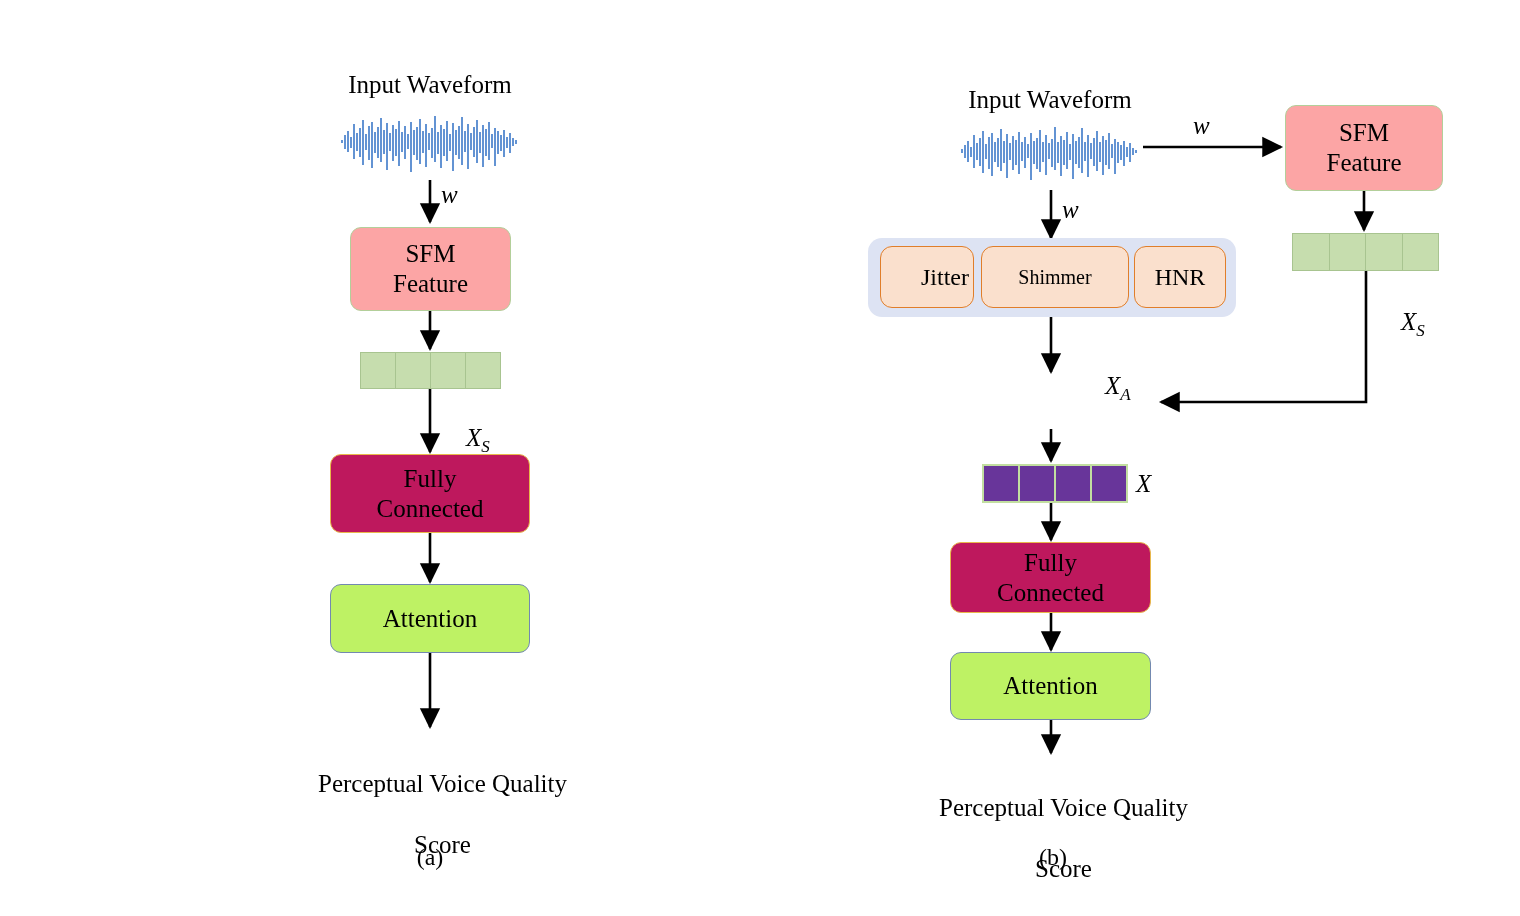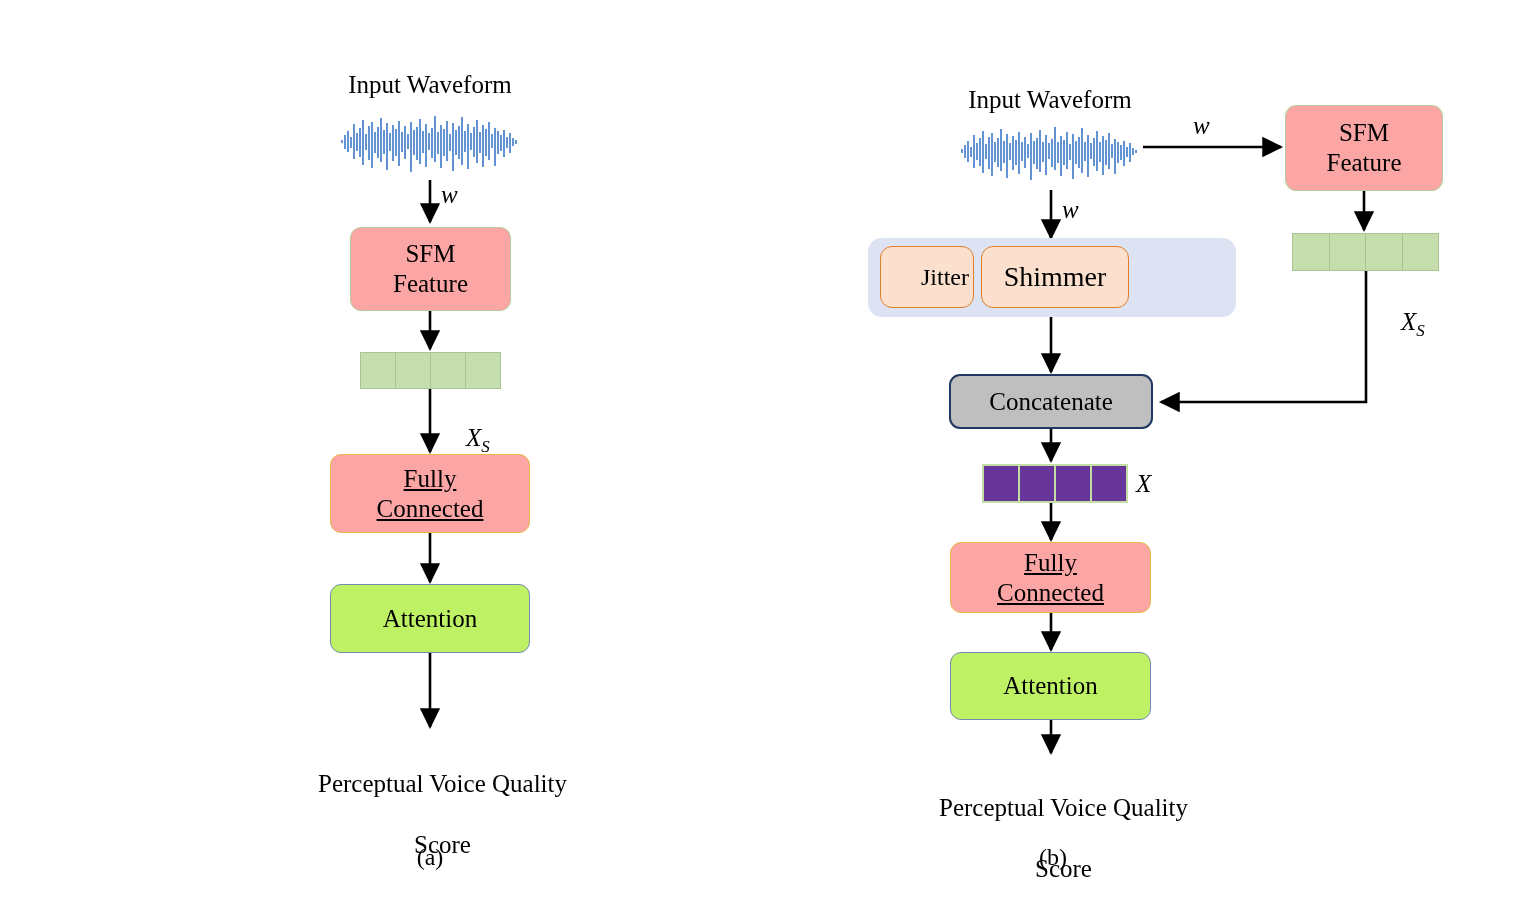--- a/index.html
+++ b/index.html
@@ -59,21 +59,21 @@
     display: flex;
     align-items: center;
     justify-content: center;
     text-align: center;
     border-radius: 11px;
     font-size: 25px;
     line-height: 1.2;
     font-family: "Liberation Serif", "DejaVu Serif", serif;
   }
   .box-green  { background: #fca5a5; border: 1.6px solid #b3cf9a; }
-  .box-yellow { background: #fca5a5; border: 1.6px solid #e8b84b; text-decoration: underline; }
+  .box-yellow { background: #be185d; border: 1.6px solid #e8b84b; }
   .box-slate  { background: #bef264; border: 1.6px solid #7389b0; }
   .box-gray   { background: #bfbfbf; border: 2.2px solid #1f3864; }
   .box-peach  { background: #fae0cd; border: 1.6px solid #e07e2a; border-radius: 12px; }
   .panel-lav  { background: #dde3f3; border-radius: 14px; }
 
   
   .vec {
     position: absolute;
     display: flex;
     box-sizing: border-box;
@@ -308,22 +308,25 @@
 
   <div class="math" style="left:1193px; top:112px;">w</div>
 
   <div class="math" style="left:1062px; top:196px;">w</div>
 
   <div class="abs panel-lav" style="left:868px; top:238px; width:368px; height:79px;"></div>
 
   <div class="box box-peach" style="left:880px; top:246px; width:94px; height:62px; font-size:24px;padding-left:36px;">
     <span>Jitter</span>
   </div>
-  <div class="box box-peach" style="left:981px; top:246px; width:148px; height:62px; font-size:28px;">
+  <div class="box box-peach" style="left:981px; top:246px; width:148px; height:62px; font-size:20px;">
     <span>Shimmer</span>
+  </div>
+  <div class="box box-peach" style="left:1134px; top:246px; width:92px; height:62px; font-size:24px;">
+    <span>HNR</span>
   </div>
 
   <div class="box box-green" style="left:1285px; top:105px; width:158px; height:86px;">
     <span>
       <span>SFM</span><br>
       <span>Feature</span>
     </span>
   </div>
 
   <div class="vec vec-green" style="left:1292px; top:233px; width:147px; height:38px;">
@@ -334,23 +337,20 @@
   </div>
 
   <div class="math" style="left:1376px; top:280px;">
     <span>X</span><span class="sub">S</span>
   </div>
 
   <div class="math" style="left:1080px; top:344px;">
     <span>X</span><span class="sub">A</span>
   </div>
 
-  <div class="box box-gray" style="left:949px; top:374px; width:204px; height:55px;">
-    <span>Concatenate</span>
-  </div>
 
   <div class="vec vec-purple" style="left:982px; top:464px; width:146px; height:39px;">
     <div class="cell"></div>
     <div class="cell"></div>
     <div class="cell"></div>
     <div class="cell"></div>
   </div>
 
   <div class="math" style="left:1136px; top:470px;">X</div>
 

